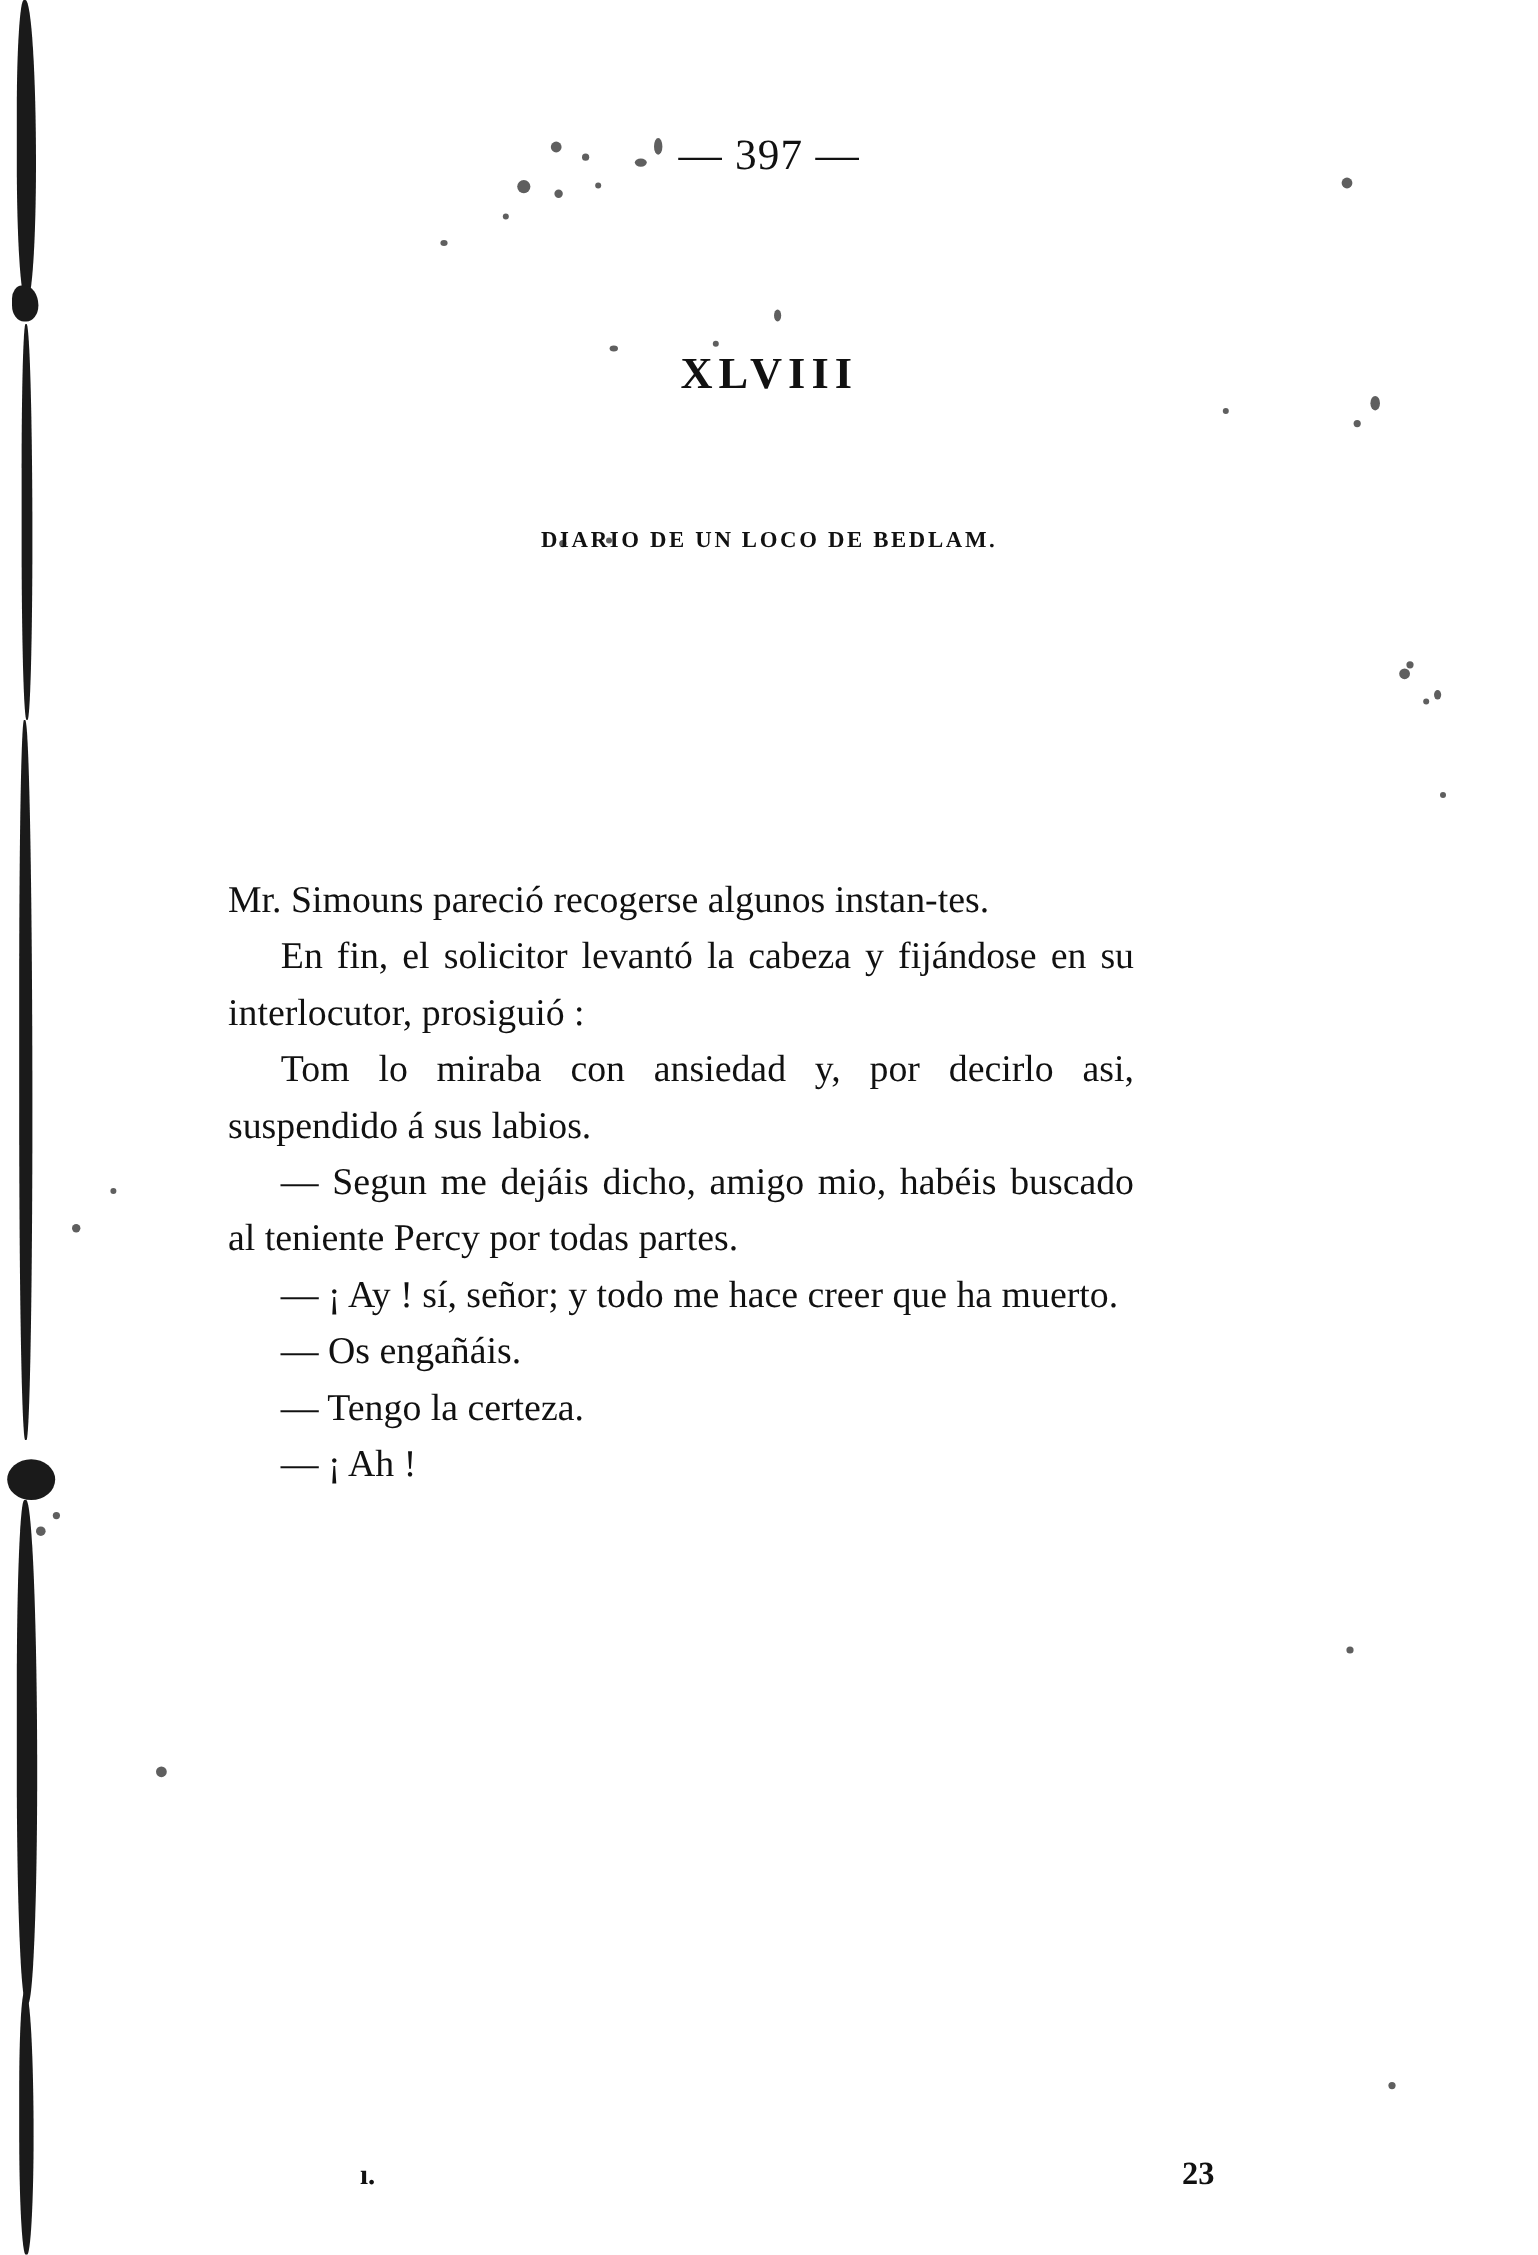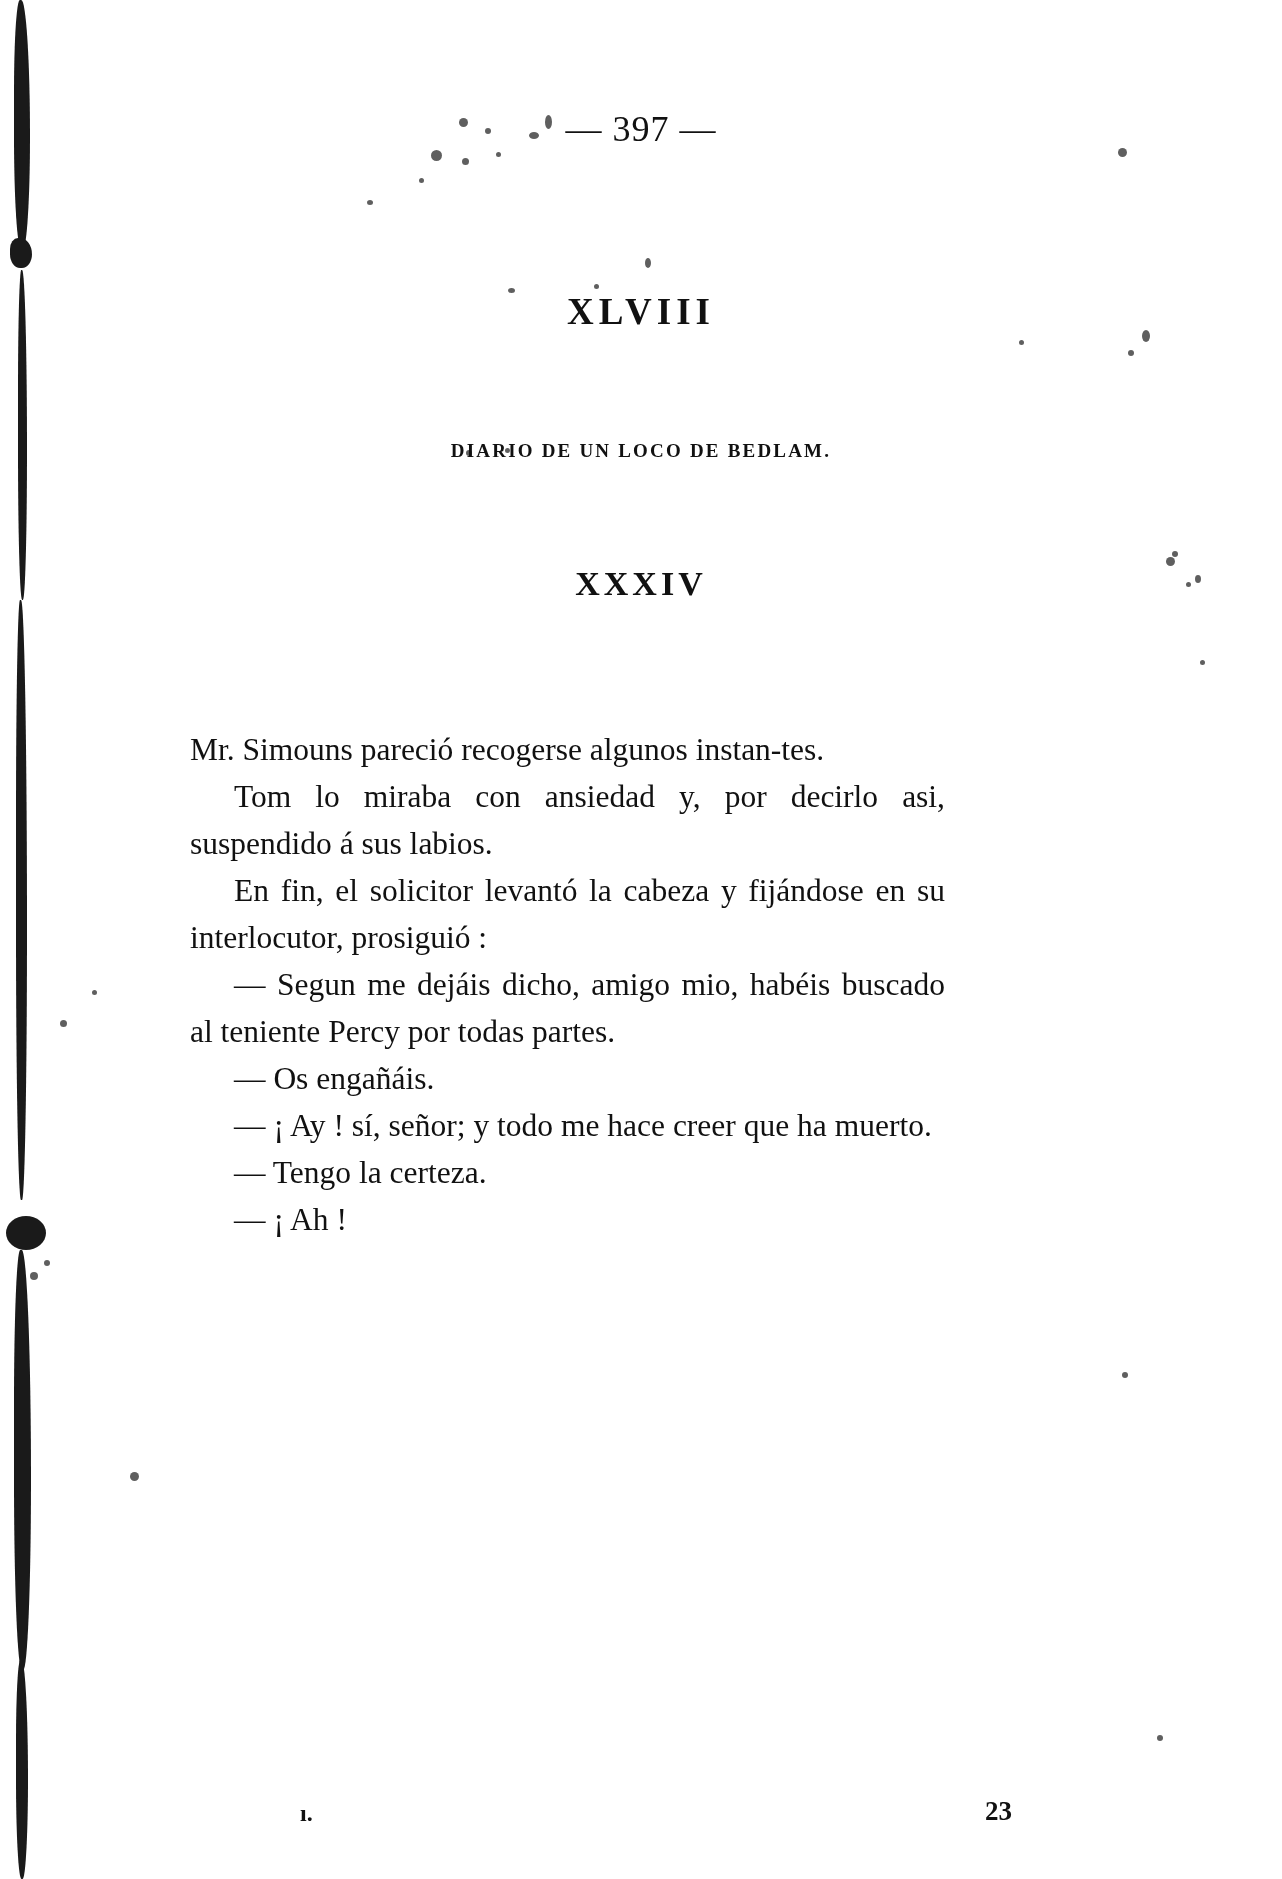--- a/index.html
+++ b/index.html
@@ -169,29 +169,28 @@
 </div>
 
 <div class="page">
 
   <div class="folio">— 397 —</div>
 
   <div class="chapter-number">XLVIII</div>
 
   <div class="running-title">DIARIO DE UN LOCO DE BEDLAM.</div>
 
-  <div class="section-number">XXXIV</div>
 
   <div class="body-text">
     <p class="noindent">Mr. Simouns pareció recogerse algunos instan-tes.</p>
+    <p>En fin, el solicitor levantó la cabeza y fijándose en su interlocutor, prosiguió :</p>
     <p>Tom lo miraba con ansiedad y, por decirlo asi, suspendido á sus labios.</p>
-    <p>En fin, el solicitor levantó la cabeza y fijándose en su interlocutor, prosiguió :</p>
     <p>— Segun me dejáis dicho, amigo mio, habéis buscado al teniente Percy por todas partes.</p>
+    <p>— ¡ Ay ! sí, señor; y todo me hace creer que ha muerto.</p>
     <p>— Os engañáis.</p>
-    <p>— ¡ Ay ! sí, señor; y todo me hace creer que ha muerto.</p>
     <p>— Tengo la certeza.</p>
     <p>— ¡ Ah !</p>
   </div>
 
   <div class="footer-left">ı.</div>
 
   <div class="footer-right">23</div>
 
 </div>
 

